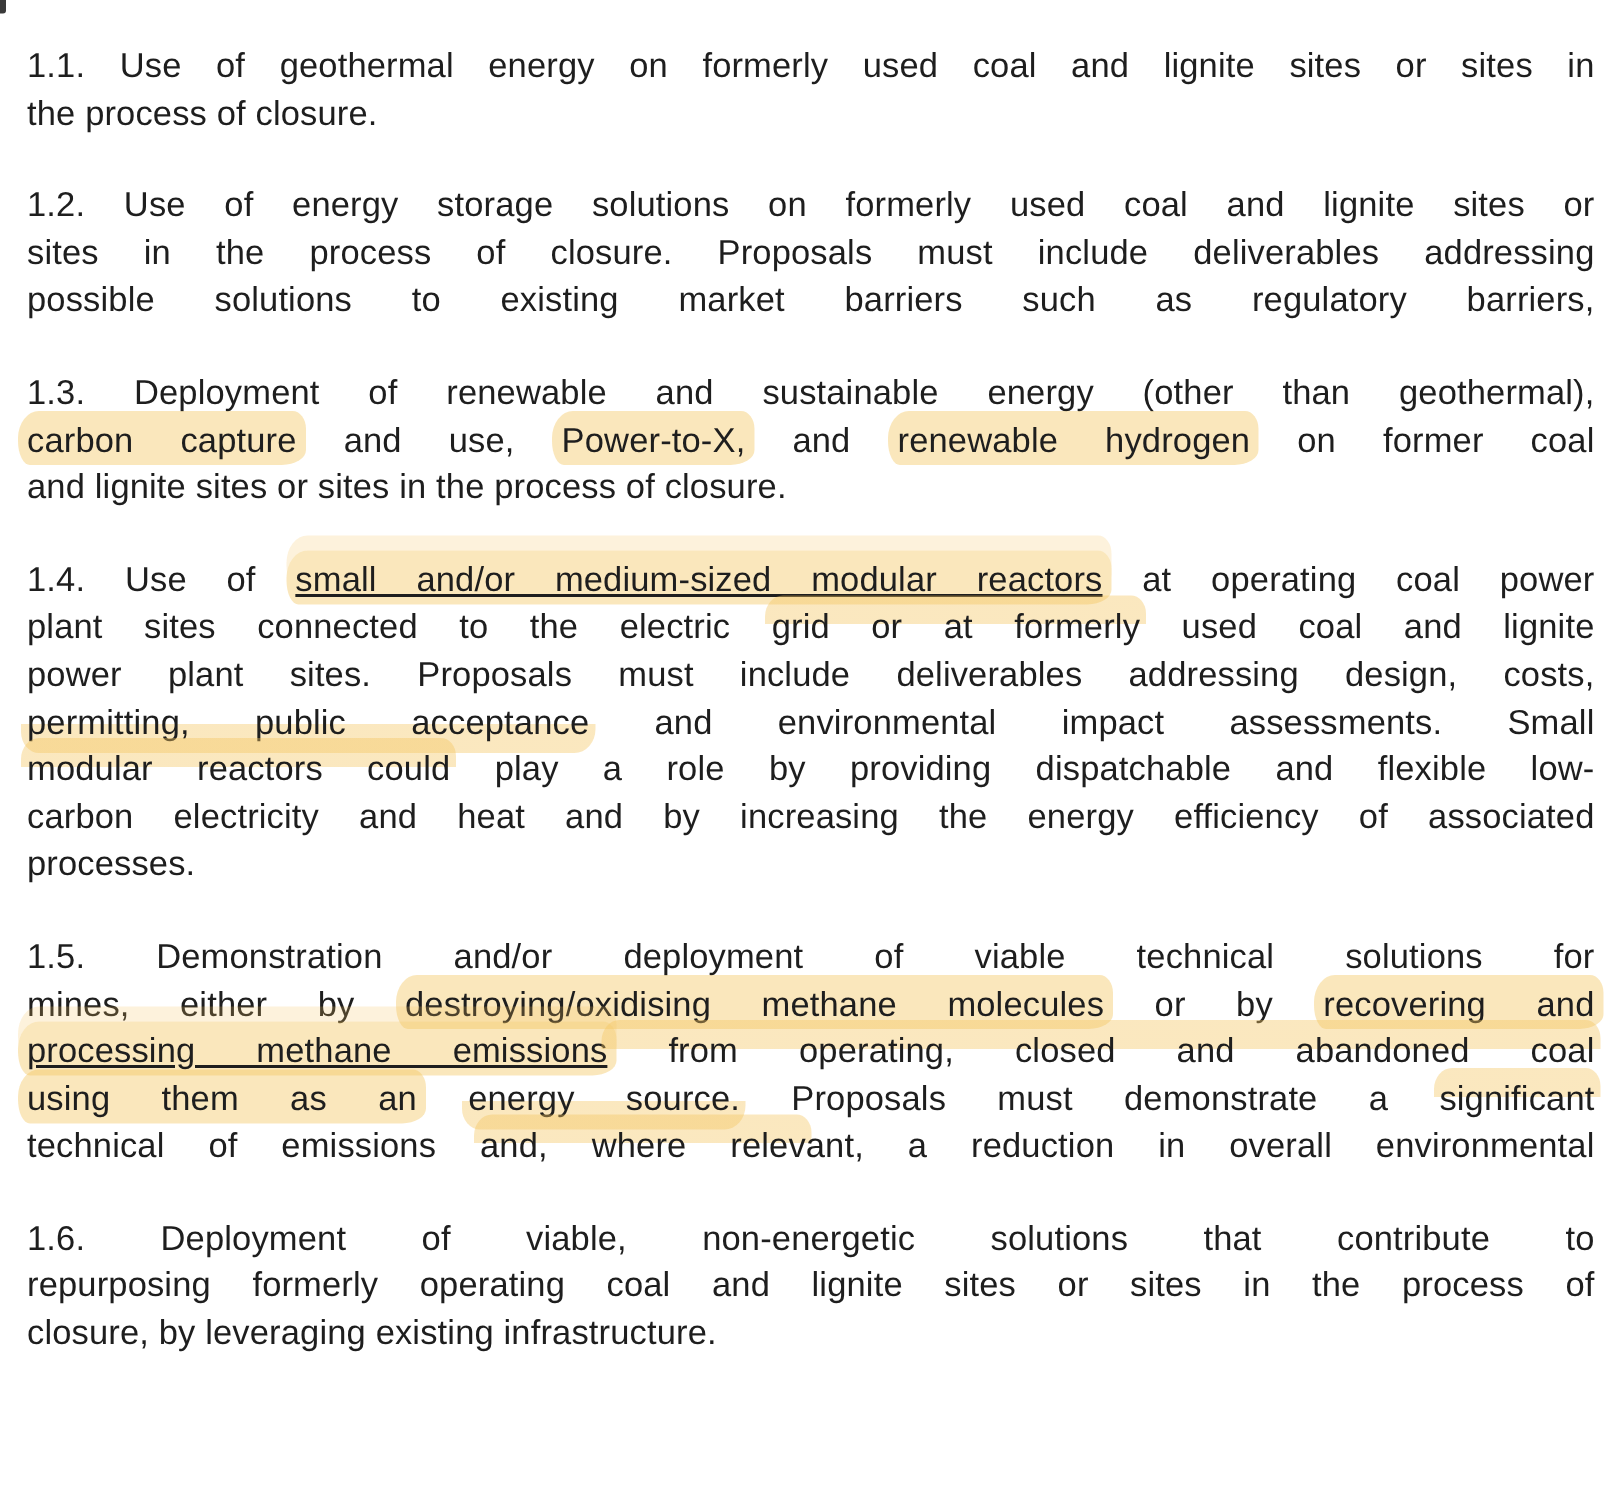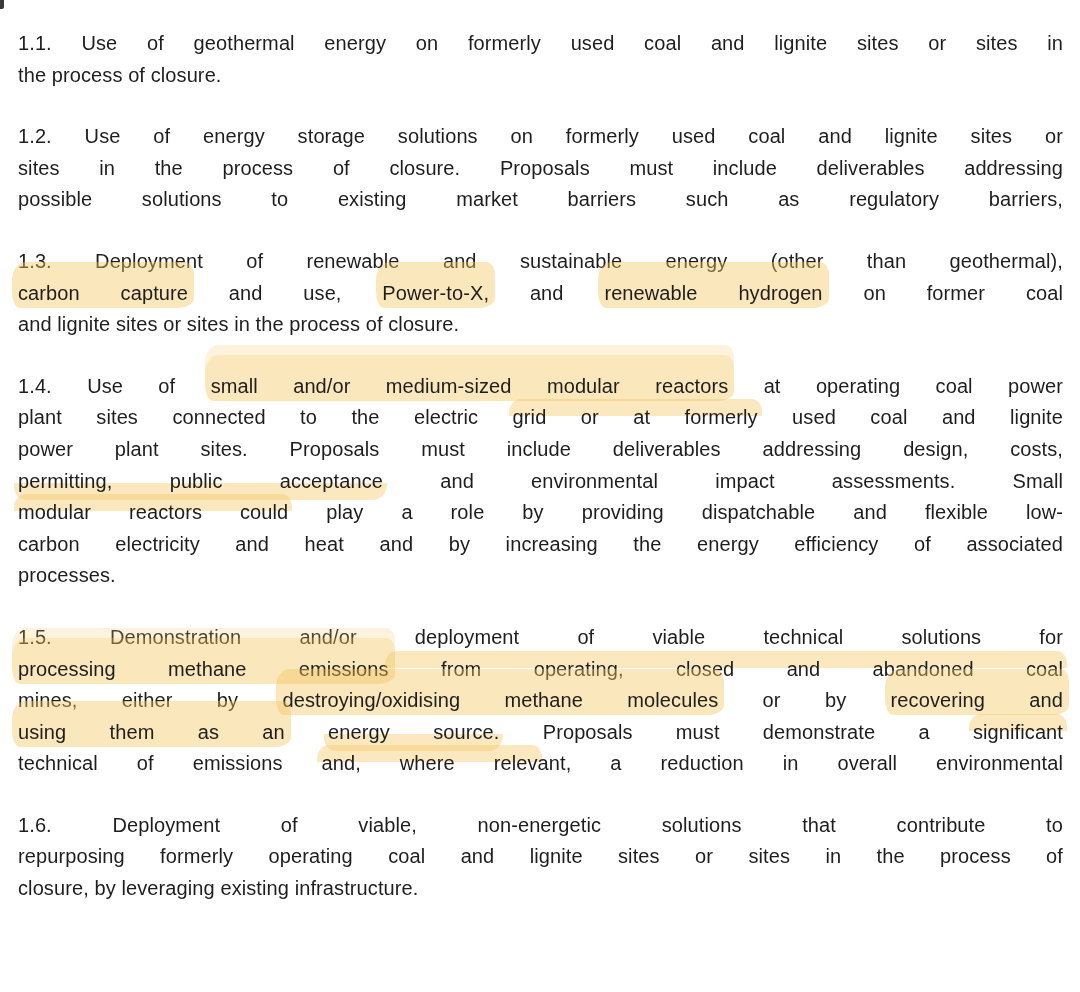--- a/index.html
+++ b/index.html
@@ -22,43 +22,44 @@
     position: absolute;
     left: 0;
     top: 0;
     width: 4px;
     height: 9px;
     background: #3a3a3a;
     border-radius: 0 0 2px 0;
   }
   .para {
     margin: 0 0 30px 0;
-    font-size: 20px;
+    font-size: 23px;
     line-height: 31.6px;
     letter-spacing: 0.1px;
   }
   .line {
     text-align: justify;
     text-align-last: justify;
     white-space: normal;
   }
   .line-last {
     text-align-last: left;
   }
   
   .hl {
     background: rgba(244, 197, 95, 0.42);
-    padding: 20px 6px 4px 6px;
+    padding: 6px 6px 4px 6px;
     margin: 0 -6px;
     border-radius: 14px 9px 16px 8px / 18px 12px 10px 16px;
     box-decoration-break: clone;
     -webkit-box-decoration-break: clone;
   }
   .hl-wide {
     box-shadow: 0 -10px 0 0 rgba(244, 197, 95, 0.22);
+    text-decoration: underline;
   }
   .hl-t {
     background: linear-gradient(to bottom,
       rgba(244, 197, 95, 0.40) 0%,
       rgba(244, 197, 95, 0.40) 58%,
       rgba(244, 197, 95, 0) 58%);
     padding: 7px 4px 0 4px;
     margin: 0 -4px;
     border-radius: 12px 10px 6px 8px / 14px 12px 6px 8px;
     box-decoration-break: clone;
@@ -100,22 +101,22 @@
         <div class="line"><span>1.4. Use of </span><span class="hl hl-wide">small and/or medium-sized modular reactors</span><span> at operating coal power</span></div>
         <div class="line"><span>plant sites connected to the electric </span><span class="hl-t">grid or at formerly</span><span> used coal and lignite</span></div>
         <div class="line"><span>power plant sites. Proposals must include deliverables addressing design, costs,</span></div>
         <div class="line"><span class="hl-b">permitting, public acceptance</span><span> and environmental impact assessments. Small</span></div>
         <div class="line"><span class="hl-t">modular reactors could</span><span> play a role by providing dispatchable and flexible low-</span></div>
         <div class="line"><span>carbon electricity and heat and by increasing the energy efficiency of associated</span></div>
         <div class="line line-last"><span>processes.</span></div>
       </div>
       <div class="para">
         <div class="line"><span>1.5. Demonstration and/or deployment of viable technical solutions for</span></div>
+        <div class="line"><span>mines, either by </span><span class="hl">destroying/oxidising methane molecules</span><span> or by </span><span class="hl">recovering and</span></div>
         <div class="line"><span class="hl hl-wide">processing methane emissions</span><span class="hl-t"> from operating, closed and abandoned coal</span></div>
-        <div class="line"><span>mines, either by </span><span class="hl">destroying/oxidising methane molecules</span><span> or by </span><span class="hl">recovering and</span></div>
         <div class="line"><span class="hl">using them as an</span><span> </span><span class="hl-b">energy source.</span><span> Proposals must demonstrate a </span><span class="hl-t">significant</span></div>
         <div class="line"><span>technical of emissions </span><span class="hl-t">and, where relev</span><span>ant, a reduction in overall environmental</span></div>
       </div>
       <div class="para">
         <div class="line"><span>1.6. Deployment of viable, non-energetic solutions that contribute to</span></div>
         <div class="line"><span>repurposing formerly operating coal and lignite sites or sites in the process of</span></div>
         <div class="line line-last"><span>closure, by leveraging existing infrastructure.</span></div>
       </div>
     </div>
 </div>

